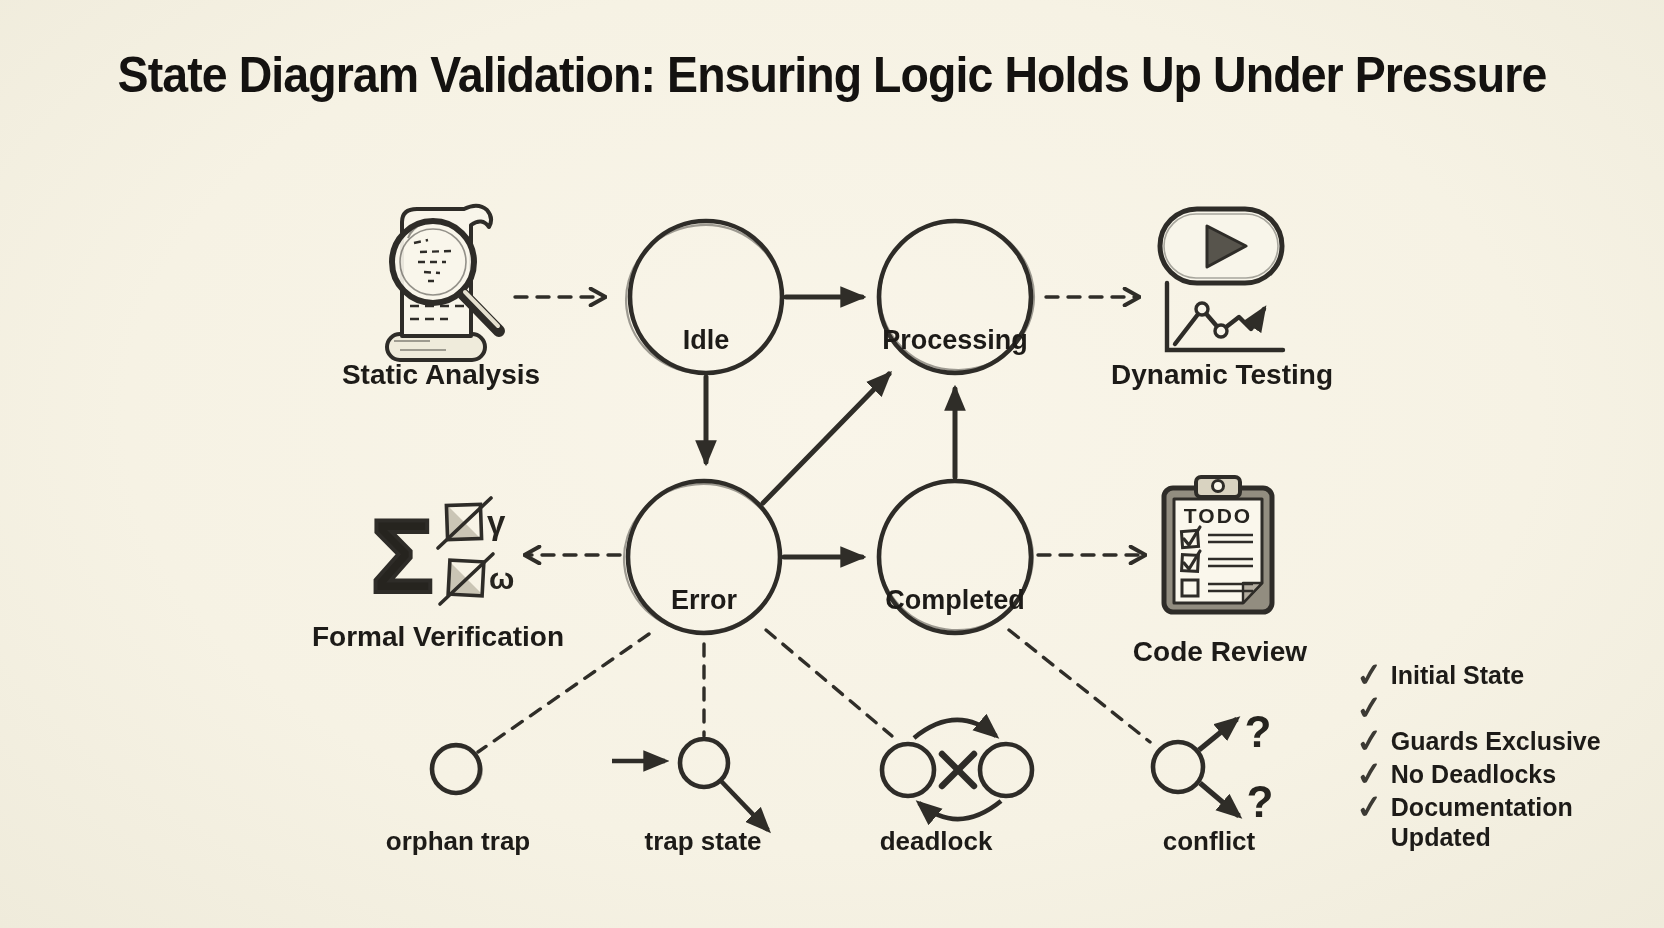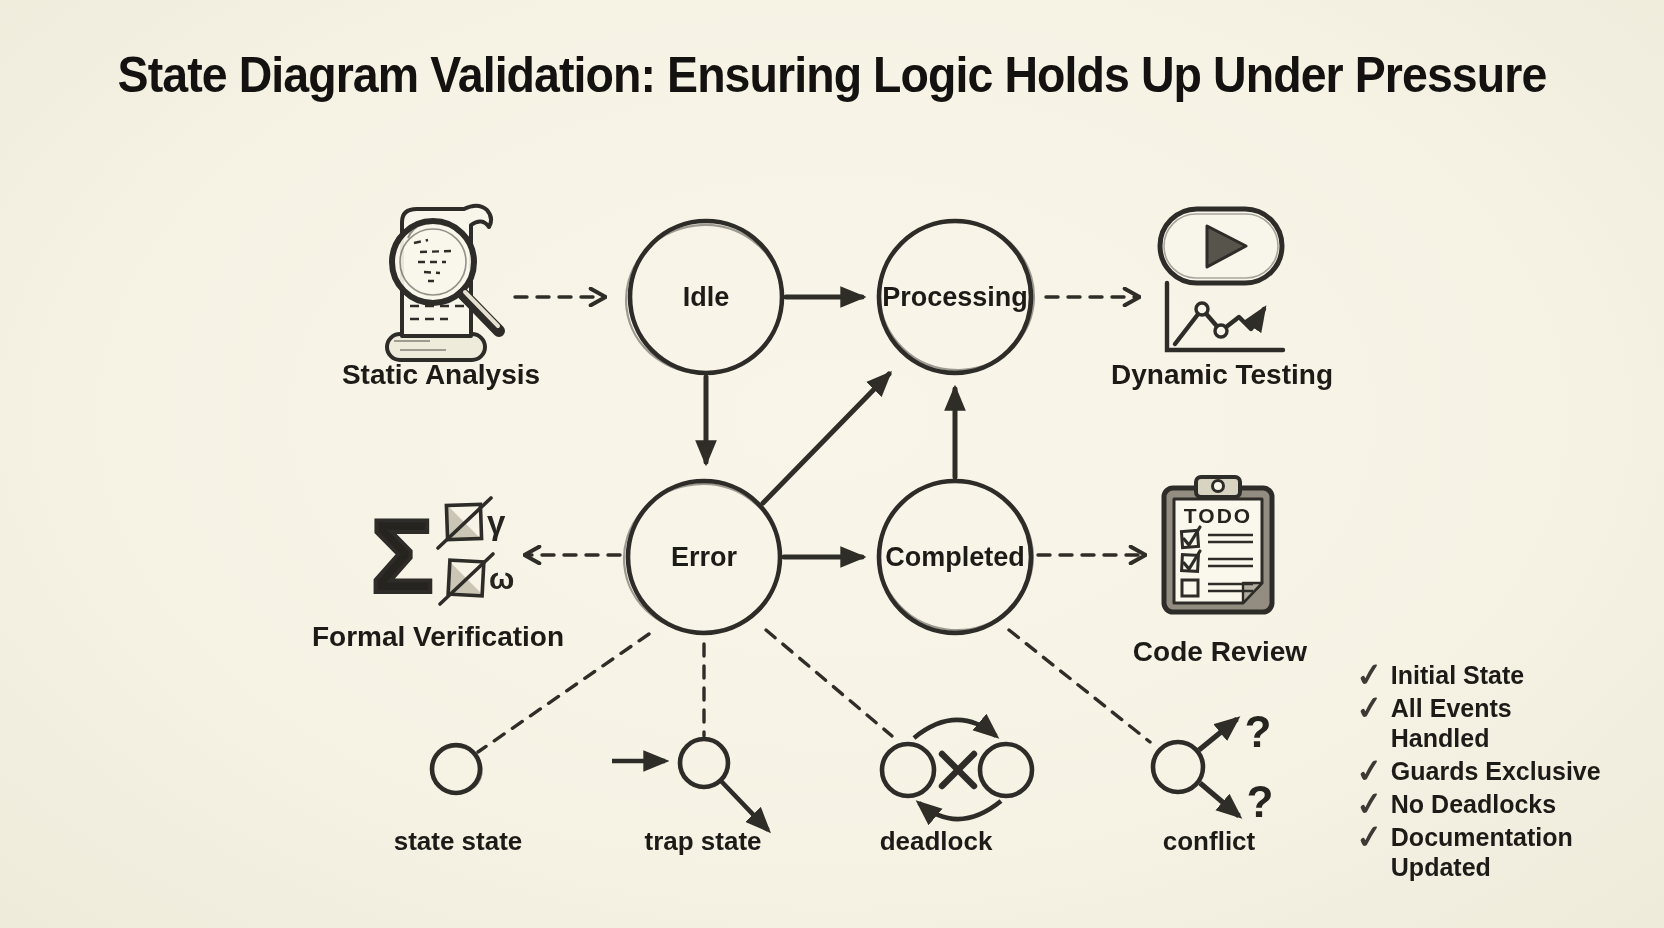--- a/index.html
+++ b/index.html
@@ -19,21 +19,21 @@
     transform:scaleX(0.93);
     margin:0;
     white-space:nowrap;
   }
   svg.diagram{position:absolute;left:0;top:0;}
   svg text{font-family:"Liberation Sans", sans-serif;fill:#26241f;}
   .lbl{
     position:absolute;transform:translate(-50%,-50%);
     font-weight:700;text-align:center;white-space:nowrap;color:#1d1b18;
   }
-  .state-lbl{font-size:27px;}
+  .state-lbl{font-size:27px;margin-top:43px;}
   .method-lbl{font-size:28px;}
   .issue-lbl{font-size:26px;}
   .checklist{
     position:absolute;left:1356px;top:660px;width:280px;
     display:flex;flex-direction:column;gap:3px;
   }
   .check-row{display:flex;align-items:flex-start;gap:8px;}
   .check-mark{
     font-size:32px;line-height:30px;font-weight:700;color:#3c3a34;
     transform:rotate(-6deg);flex:0 0 auto;
@@ -190,33 +190,32 @@
   <div class="lbl state-lbl" style="left:706px;top:297px;">Idle</div>
   <div class="lbl state-lbl" style="left:955px;top:297px;">Processing</div>
   <div class="lbl state-lbl" style="left:704px;top:557px;text-align:right;">Error</div>
   <div class="lbl state-lbl" style="left:955px;top:557px;">Completed</div>
 
   <div class="lbl method-lbl" style="left:441px;top:375px;">Static Analysis</div>
   <div class="lbl method-lbl" style="left:1222px;top:375px;">Dynamic Testing</div>
   <div class="lbl method-lbl" style="left:438px;top:637px;">Formal Verification</div>
   <div class="lbl method-lbl" style="left:1220px;top:652px;">Code Review</div>
 
-  <div class="lbl issue-lbl" style="left:458px;top:841px;">state state</div>
+  <div class="lbl issue-lbl" style="left:458px;top:841px;">orphan trap</div>
   <div class="lbl issue-lbl" style="left:703px;top:841px;">trap state</div>
   <div class="lbl issue-lbl" style="left:936px;top:841px;">deadlock</div>
   <div class="lbl issue-lbl" style="left:1209px;top:841px;">conflict</div>
 
   <div class="checklist">
     <div class="check-row">
       <span class="check-mark">✓</span>
       <span class="check-text">Initial State</span>
     </div>
     <div class="check-row">
       <span class="check-mark">✓</span>
-      <span class="check-text">All Events Handled</span>
     </div>
     <div class="check-row">
       <span class="check-mark">✓</span>
       <span class="check-text">Guards Exclusive</span>
     </div>
     <div class="check-row">
       <span class="check-mark">✓</span>
       <span class="check-text">No Deadlocks</span>
     </div>
     <div class="check-row">

